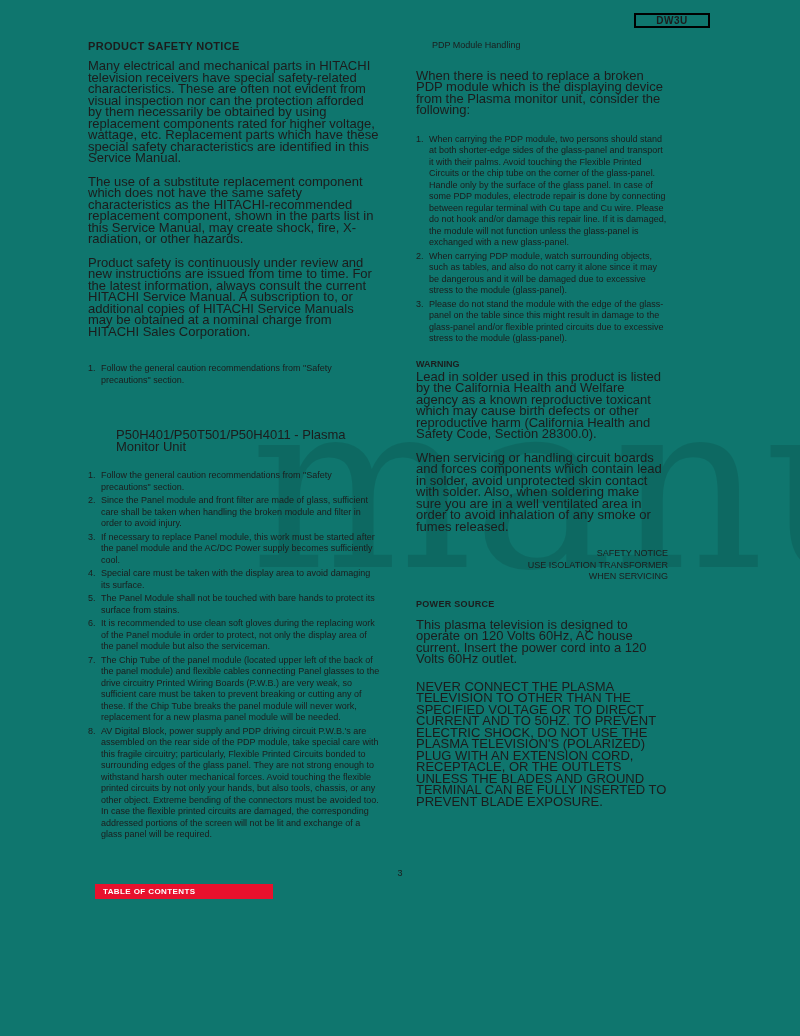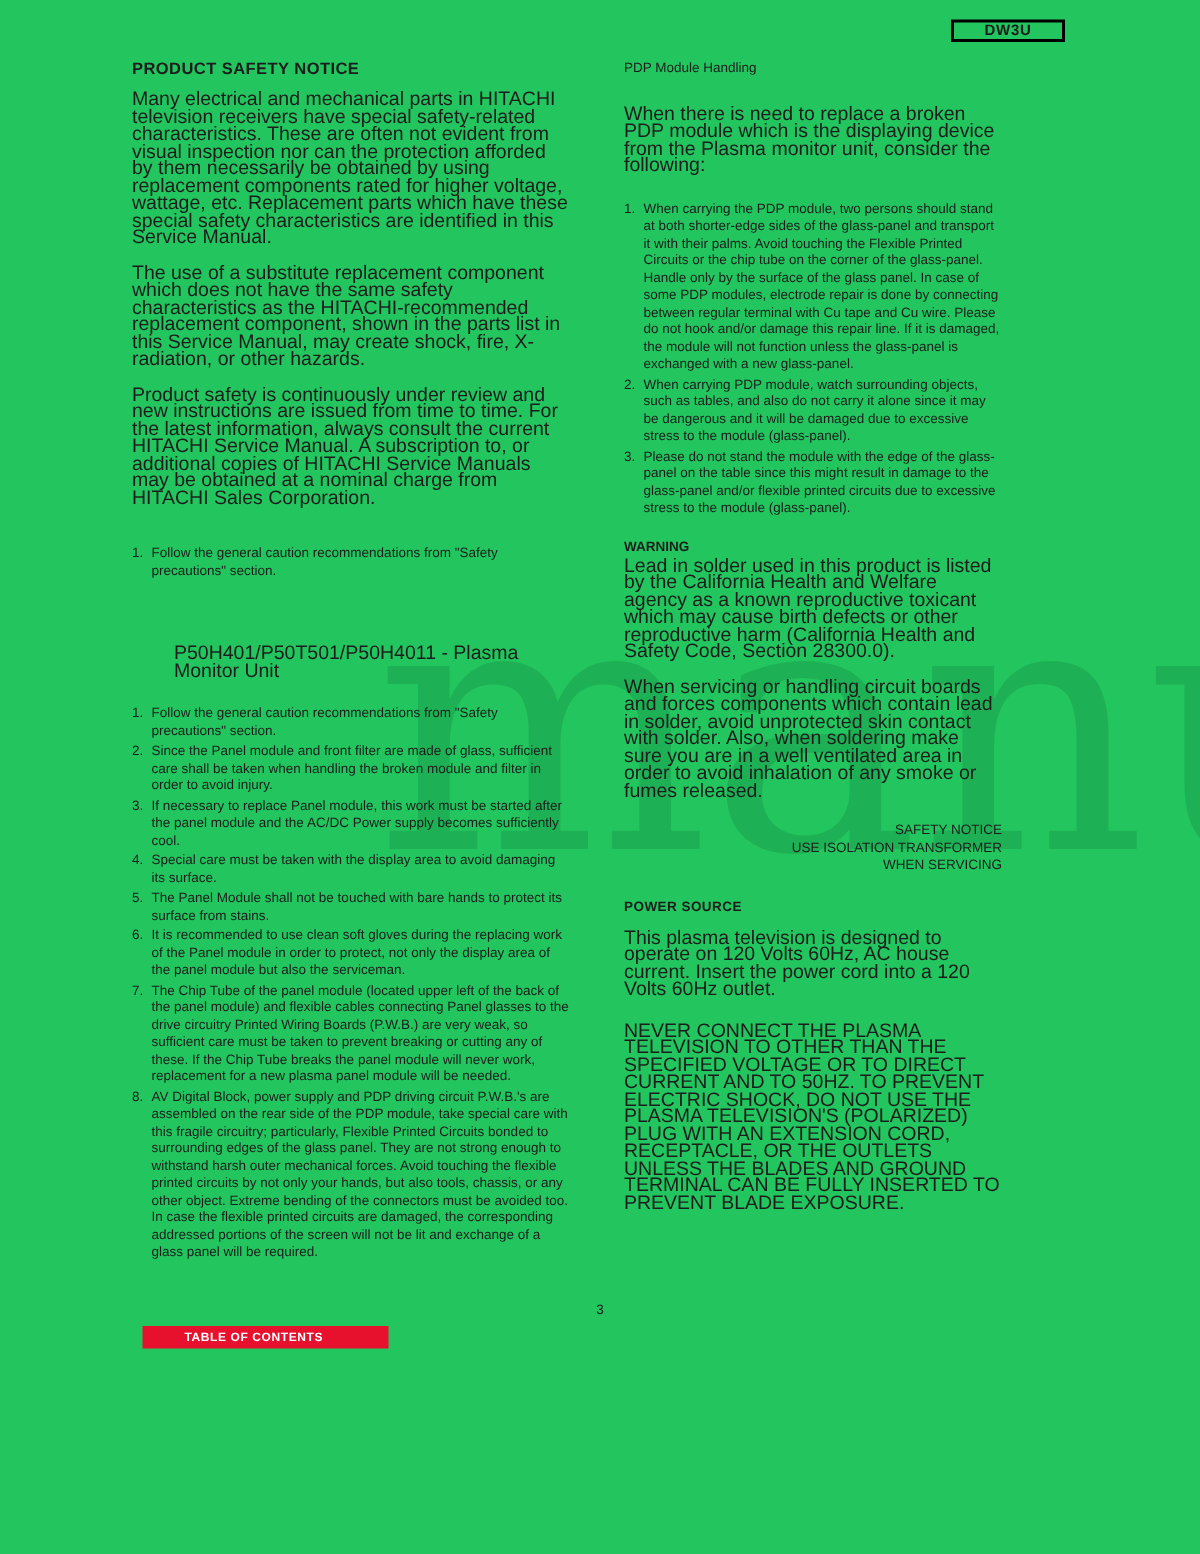--- a/index.html
+++ b/index.html
@@ -1,19 +1,19 @@
 <!DOCTYPE html>
 <html style="--accent: #e8112d;"><head>
 <meta charset="utf-8">
 <style>
   html,body{margin:0;padding:0;background:#ffffff;}
   .page{
     position:relative;
     width:800px;height:1036px;
-    background:#22c55e;
+    background:#0f766e;
     font-family:"Liberation Sans","DejaVu Sans",sans-serif;
     color:#1c1c1c;
     overflow:hidden;
   }
   .model-badge{
     position:absolute;top:13px;left:634px;width:76px;height:15px;
     border:2px solid #000;box-sizing:border-box;
     font-size:10px;font-weight:bold;text-align:center;line-height:12px;
     letter-spacing:.5px;
   }
@@ -32,38 +32,38 @@
   .title{
     font-size:11px;font-weight:bold;margin:0 0 8px 0;letter-spacing:.3px;
   }
   p{font-size:13px;line-height:11.5px;margin:0 0 12px 0;}
   .gap-lg{margin-bottom:26px;}
   .gap-md{margin-bottom:18px;}
   .subtitle{margin-left:28px;margin-bottom:18px;margin-top:43px;}
   .li{display:flex;font-size:9px;line-height:11.5px;margin:0 0 2px 0;}
   .li .num{flex:0 0 13px;width:13px;}
   .li .txt{flex:1;}
-  .r-heading{font-size:9px;margin:0 0 18px 0;}
+  .r-heading{font-size:9px;margin:0 0 18px 16px;}
   .warn-title{font-size:9px;font-weight:bold;margin:14px 0 2px 0;}
   .centered-notice{
     font-size:9px;font-weight:normal;text-align:right;line-height:11.5px;
     margin:16px 0 16px 0;
   }
   .centered-notice div{margin:0;}
   .section-title{font-size:9px;font-weight:bold;margin:0 0 10px 0;letter-spacing:.3px;}
   .never{font-weight:normal;margin-top:16px;}
   .page-number{
     position:absolute;top:868px;left:0;width:800px;text-align:center;
     font-size:9px;z-index:1;
   }
   .toc-button{
-    position:absolute;top:884px;left:95px;width:164px;height:15px;
+    position:absolute;top:884px;left:95px;width:178px;height:15px;
     background:var(--accent,#e8112d);
     color:#fff;font-size:8px;font-weight:bold;letter-spacing:.4px;
-    display:flex;align-items:center;padding-left:28px;box-sizing:border-box;
+    display:flex;align-items:center;padding-left:8px;box-sizing:border-box;
     cursor:pointer;z-index:1;
   }
 </style>
 </head>
 <body>
 
 <div class="page">
 
   <div class="model-badge">DW3U</div>
 

